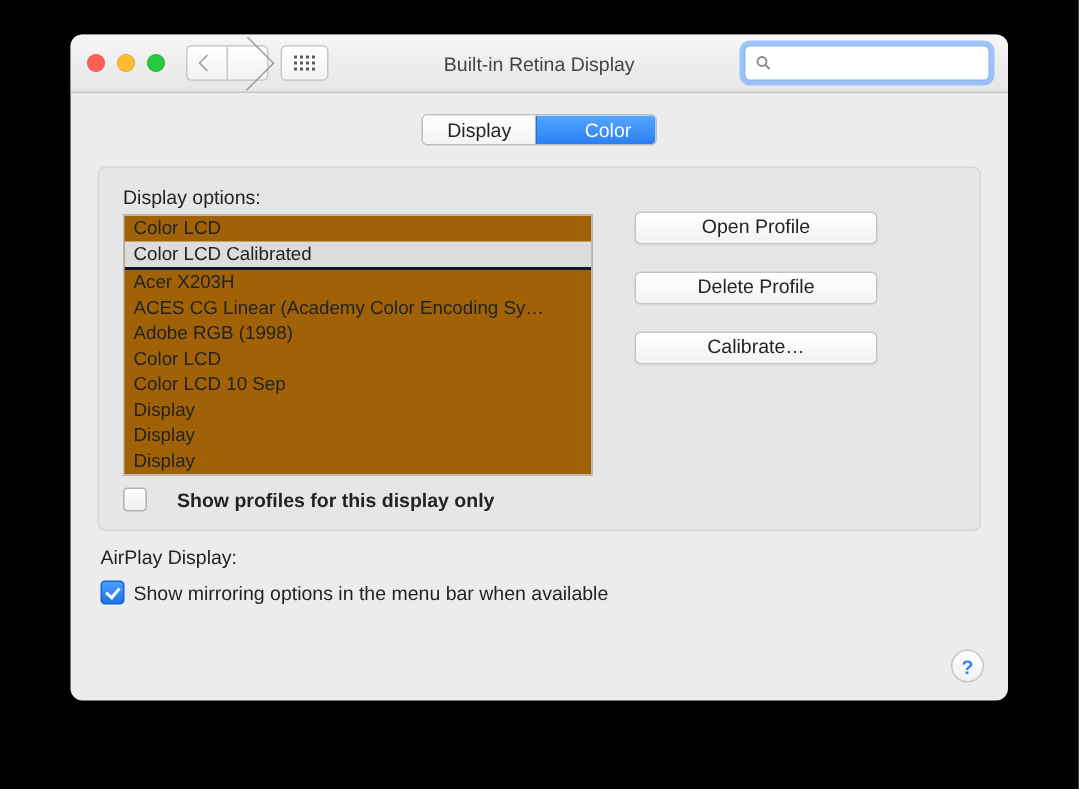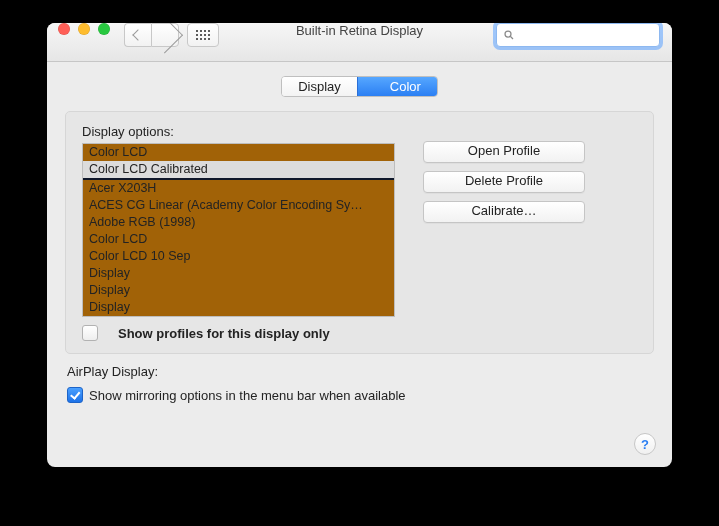--- a/index.html
+++ b/index.html
@@ -5,21 +5,21 @@
   html, body { margin: 0; padding: 0; background: #000; font-family: -apple-system, "Helvetica Neue", Arial, sans-serif; font-size: 13px; color: #232323; }
   .stage { width: 719px; height: 526px; position: relative; }
   .window {
     position: absolute; left: 47px; top: 23px; width: 625px; height: 444px;
     background: #ececec; border-radius: 8px; box-shadow: 0 18px 45px rgba(0,0,0,0.5);
     overflow: hidden;
   }
   .titlebar {
     height: 38px; border-bottom: 1px solid #c6c6c6;
     background: linear-gradient(#f6f6f6, #e6e6e6);
-    display: flex; align-items: flex-start; position: relative;
+    display: flex; align-items: center; position: relative;
   }
   .traffic { display: flex; gap: 8px; margin-left: 11px; }
   .tl { width: 12px; height: 12px; border-radius: 50%; box-shadow: inset 0 0 0 0.5px rgba(0,0,0,0.15); }
   .tl.red { background:#ff5f57; } .tl.yellow { background:#febc2e; } .tl.green { background:#28c840; }
   .navpair { display: flex; margin-left: 14px; }
   .navbtn {
     height: 22px; width: 26px;
     background: linear-gradient(#fff,#f2f2f2);
     border: 1px solid #c8c8c8; display: flex; align-items: center; justify-content: center;
     color:#9c9c9c;
@@ -67,21 +67,21 @@
     width:14px; height:14px; border:1px solid #b2b2b2; border-radius:3px;
     background:linear-gradient(#fff,#eee); display:inline-flex; align-items:center; justify-content:center;
   }
   .chk.checked { background: linear-gradient(#4aa0ff,#1d72e8); border-color:#1d64c8; }
   .chk.checked::after { content:""; width:4px; height:7px; border:solid #fff; border-width:0 2px 2px 0; transform: rotate(40deg) translate(-0.5px,-1px); }
 
   .right { flex:1; padding-top: 17px; }
   .macbtn {
     display:block; width: 160px; height:20px; line-height:18px; text-align:center;
     font-size:13px; border:1px solid #c5c5c5; border-radius:4px;
-    background: linear-gradient(#ffffff,#f2f2f2); margin-bottom:8px;
+    background: linear-gradient(#ffffff,#f2f2f2); margin-bottom:18px;
     box-shadow: 0 1px 0 rgba(0,0,0,0.03);
   }
 
   .footer { margin-top: 10px; }
   .airplay-row { display:flex; align-items:center; gap:8px; margin: 4px 0 8px 2px; }
   .popup {
     display:flex; align-items:center; justify-content:space-between;
     width: 219px; height:20px;
     border:1px solid #c5c5c5; border-radius:4px; background:linear-gradient(#fff,#f4f4f4);
     padding-left:8px;

